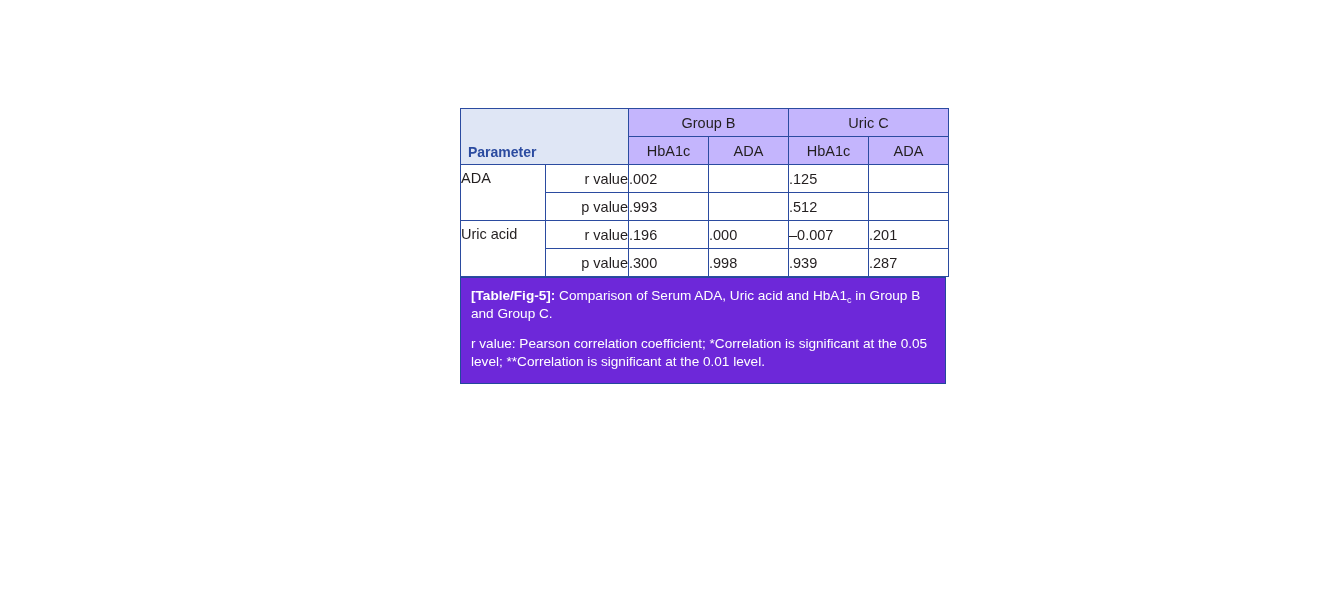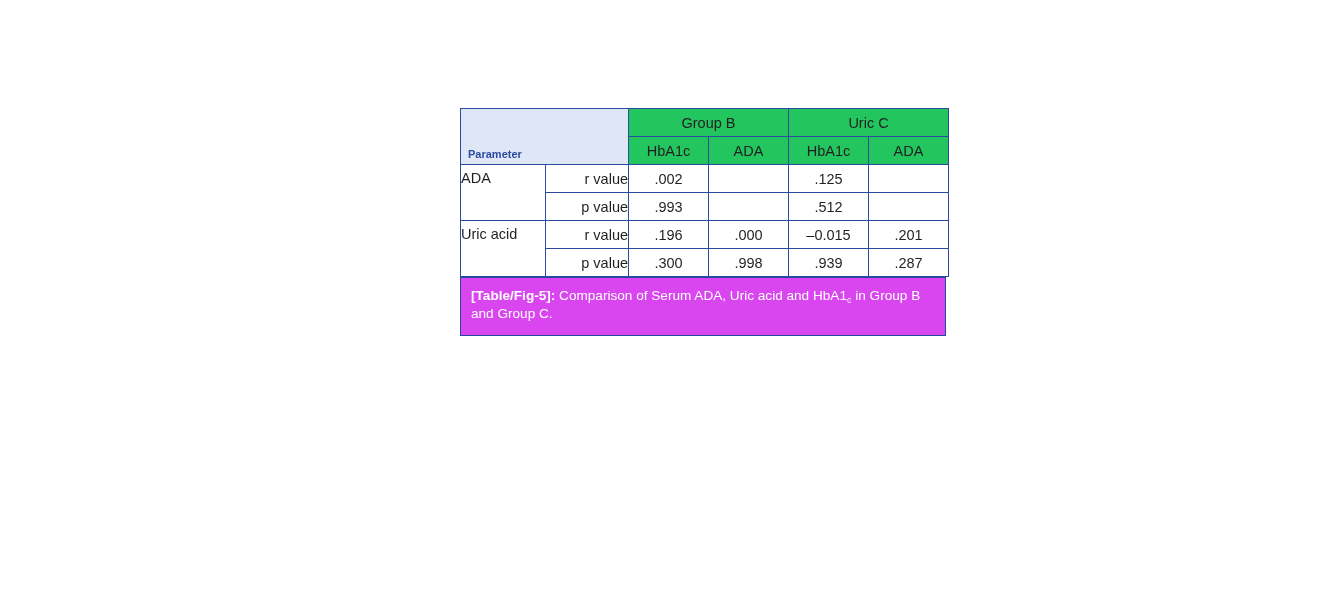--- a/index.html
+++ b/index.html
@@ -34,55 +34,54 @@
     padding: 0;
     font-weight: normal;
     font-size: 14.5px;
     color: #231f20;
     vertical-align: middle;
     height: 27px;
   }
 
   
   .hdr {
-    background: #22c55e;
+    background: #c4b5fd;
     color: #2b4ba0;
     font-weight: bold;
     text-align: center;
     font-size: 14.5px;
   }
   .hdr-param {
     background: #dfe6f5;
     color: #2b4ba0;
     font-weight: bold;
     text-align: left;
     padding-left: 7px;
-    font-size: 11px;
+    font-size: 14px;
     vertical-align: bottom;
     padding-bottom: 4px;
   }
   .hdr-blank {
     background: #dfe6f5;
   }
 
   .cell-label {
     text-align: left;
     padding-left: 7px;
   }
   .cell-sub {
     text-align: right;
     padding-left: 7px;
   }
   .cell-val {
-    text-align: center;
   }
 
   
   .caption-box {
-    background: #d946ef;
+    background: #6d28d9;
     color: #ffffff;
     width: 486px;
     border: 1px solid #23489c;
     padding: 9px 10px 11px 10px;
     box-sizing: border-box;
     font-size: 13.6px;
     line-height: 1.36;
   }
   .caption-box p {
     margin: 0;
@@ -143,30 +142,31 @@
         <td class="cell-val">.993</td>
         <td class="cell-val"></td>
         <td class="cell-val">.512</td>
         <td class="cell-val"></td>
       </tr>
       <tr>
         <td class="cell-label" rowspan="2" style="vertical-align:top;padding-top:5px;">Uric acid</td>
         <td class="cell-sub">r value</td>
         <td class="cell-val">.196</td>
         <td class="cell-val">.000</td>
-        <td class="cell-val">–0.015</td>
+        <td class="cell-val">–0.007</td>
         <td class="cell-val">.201</td>
       </tr>
       <tr>
         <td class="cell-sub">p value</td>
         <td class="cell-val">.300</td>
         <td class="cell-val">.998</td>
         <td class="cell-val">.939</td>
         <td class="cell-val">.287</td>
       </tr>
     </tbody>
   </table>
 
   <div class="caption-box">
     <p><span class="caption-label">[Table/Fig-5]:</span><span> Comparison of Serum ADA, Uric acid and HbA1</span><sub>c</sub><span> in Group B and Group C.</span></p>
+    <p>r value: Pearson correlation coefficient; *Correlation is significant at the 0.05 level; **Correlation is significant at the 0.01 level.</p>
   </div>
 
 </div>
 
 </body></html>

